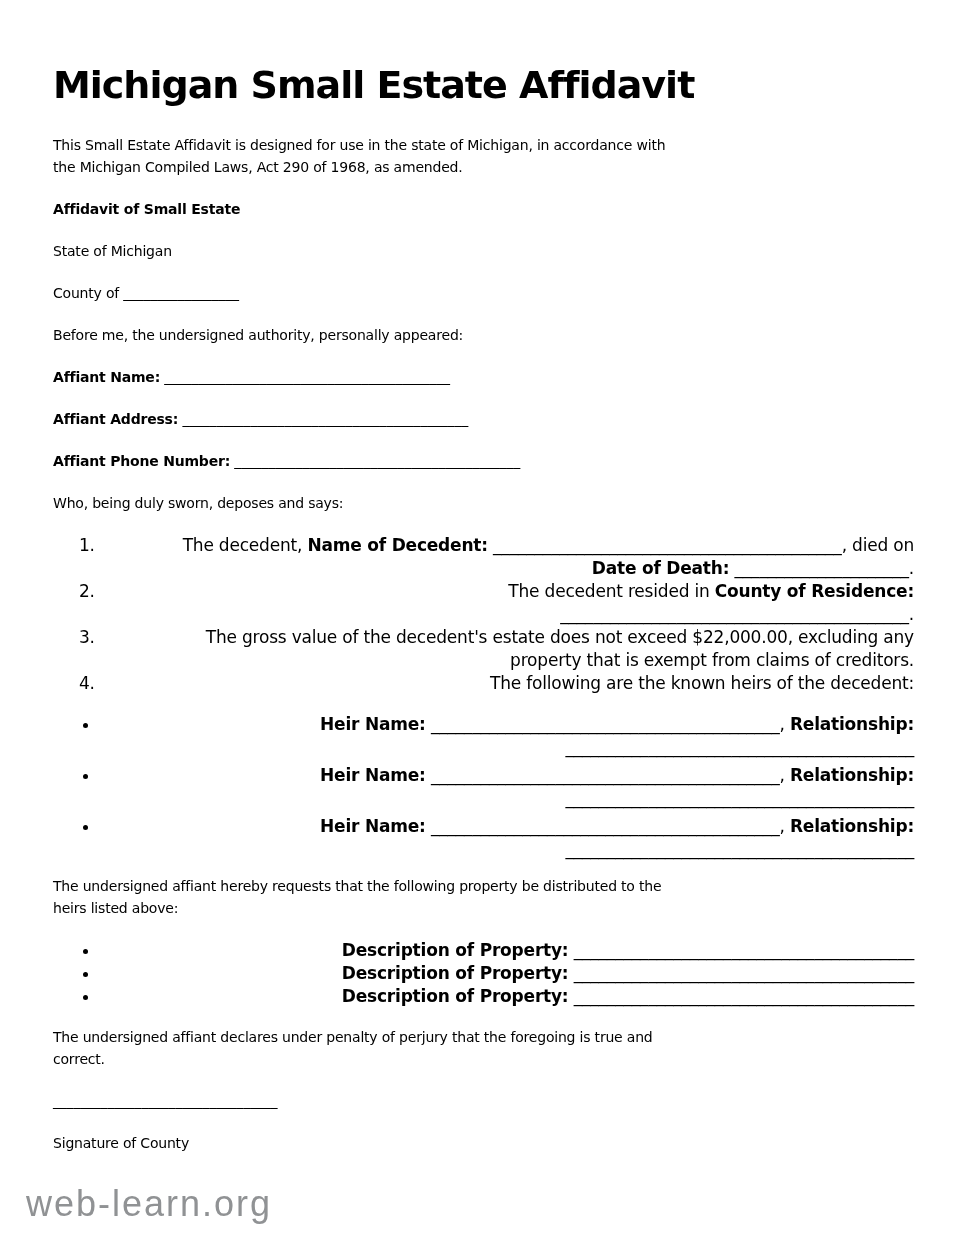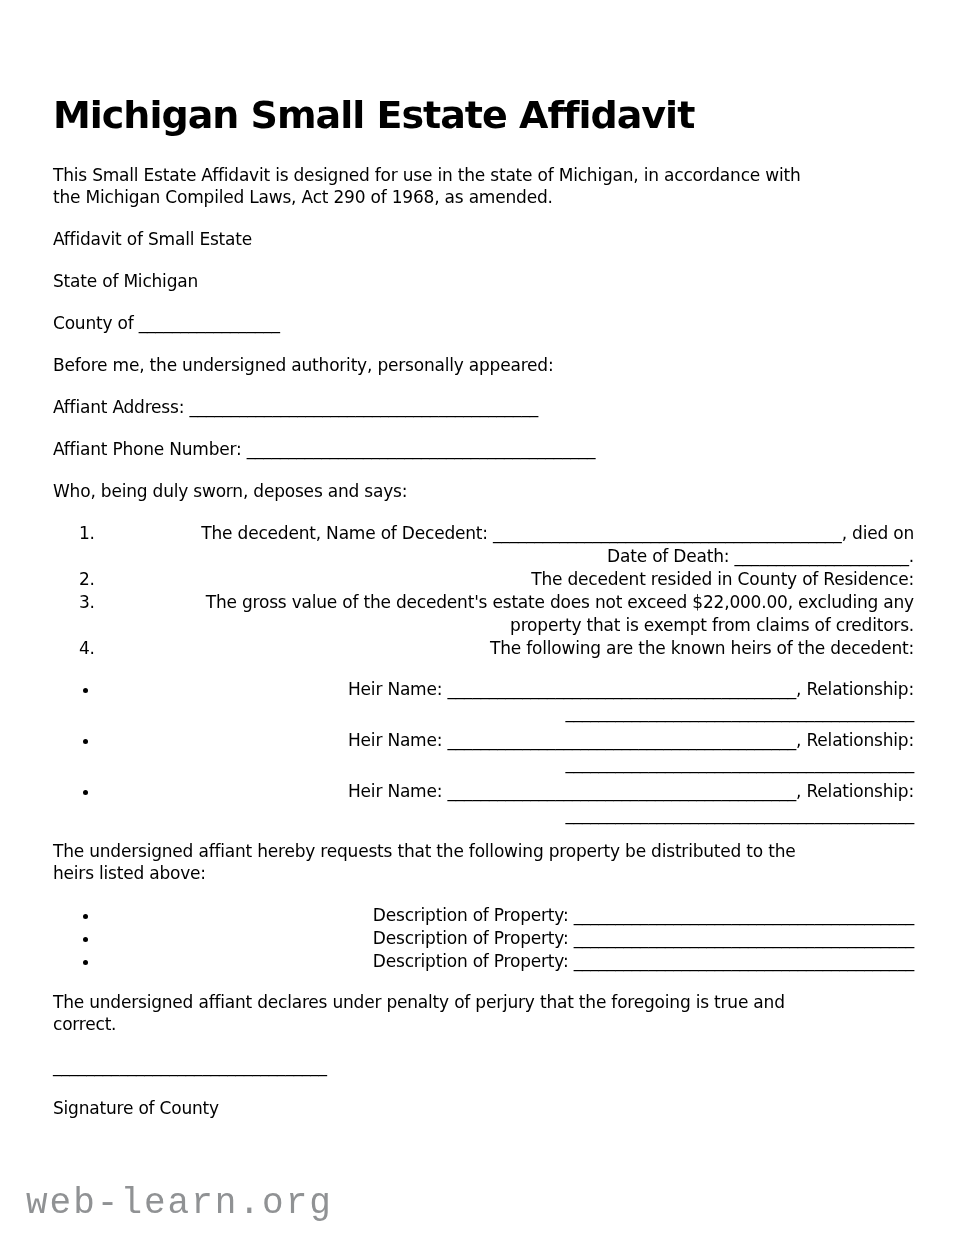--- a/index.html
+++ b/index.html
@@ -4,51 +4,51 @@
 <style>
   html, body { margin: 0; padding: 0; }
   body {
     width: 967px; height: 1252px;
     background: #ffffff;
     color: #000000;
     font-family: "DejaVu Sans", "Liberation Sans", sans-serif;
     position: relative;
     overflow: hidden;
   }
-  .page { padding: 92px 53px 0 53px; }
+  .page { padding: 62px 53px 0 53px; }
   h1.doc-title {
     font-size: 38px;
     line-height: 46px;
     font-weight: 700;
     letter-spacing: -1px;
     margin: 0 0 26px 0;
   }
   p.line {
-    font-size: 17px;
+    font-size: 14px;
     line-height: 22px;
     letter-spacing: -0.2px;
     margin: 0 0 20px 0;
   }
   .pre { white-space: pre-line; }
-  b { font-weight: 400; }
+  b { font-weight: 700; }
   ol.numbered, ul.bullets {
     font-size: 17px;
     line-height: 23px;
     letter-spacing: -0.2px;
     margin: 0 0 18px 0;
     padding-left: 47px;
   }
   ol.numbered li, ul.bullets li { margin: 0; text-align: right; }
   ul.heirs { margin-bottom: 14px; }
   ul.heirs li { margin-bottom: 5px; }
   .watermark {
     position: absolute;
     left: 26px;
     top: 1183px;
-    font-family: Liberation Mono, monospace;
+    font-family: Liberation Sans, sans-serif;
     font-size: 36px;
     letter-spacing: 2px;
     color: #909294;
   }
 </style>
 </head>
 <body>
 
 <div class="page">
 
@@ -58,30 +58,31 @@
 the Michigan Compiled Laws, Act 290 of 1968, as amended.</p>
 
   <p class="line"><b>Affidavit of Small Estate</b></p>
 
   <p class="line">State of Michigan</p>
 
   <p class="line"><span>County of </span><span>_________________</span></p>
 
   <p class="line">Before me, the undersigned authority, personally appeared:</p>
 
+  <p class="line"><b>Affiant Name:</b><span> __________________________________________</span></p>
 
   <p class="line"><b>Affiant Address:</b><span> __________________________________________</span></p>
 
   <p class="line"><b>Affiant Phone Number:</b><span> __________________________________________</span></p>
 
   <p class="line">Who, being duly sworn, deposes and says:</p>
 
   <ol class="numbered">
     <li><span>The decedent, </span><b>Name of Decedent:</b><span> __________________________________________, died on</span><br><b>Date of Death:</b><span> _____________________.</span></li>
-    <li><span>The decedent resided in </span><b>County of Residence:</b><br></li>
+    <li><span>The decedent resided in </span><b>County of Residence:</b><br><span>__________________________________________.</span></li>
     <li><span class="pre">The gross value of the decedent's estate does not exceed $22,000.00, excluding any
 property that is exempt from claims of creditors.</span></li>
     <li><span>The following are the known heirs of the decedent:</span></li>
   </ol>
 
   <ul class="bullets heirs">
     <li><b>Heir Name:</b><span> __________________________________________, </span><b>Relationship:</b><br><span>__________________________________________</span></li>
     <li><b>Heir Name:</b><span> __________________________________________, </span><b>Relationship:</b><br><span>__________________________________________</span></li>
     <li><b>Heir Name:</b><span> __________________________________________, </span><b>Relationship:</b><br><span>__________________________________________</span></li>
   </ul>

